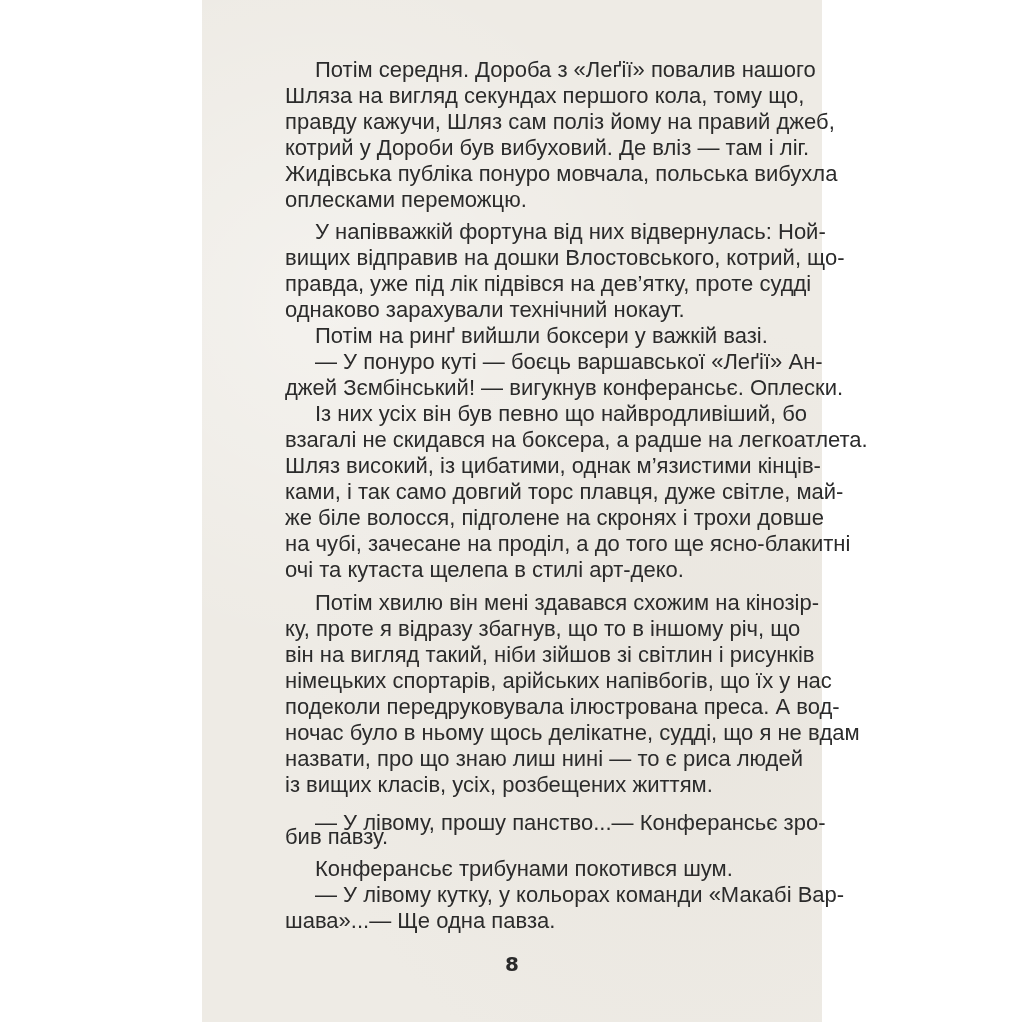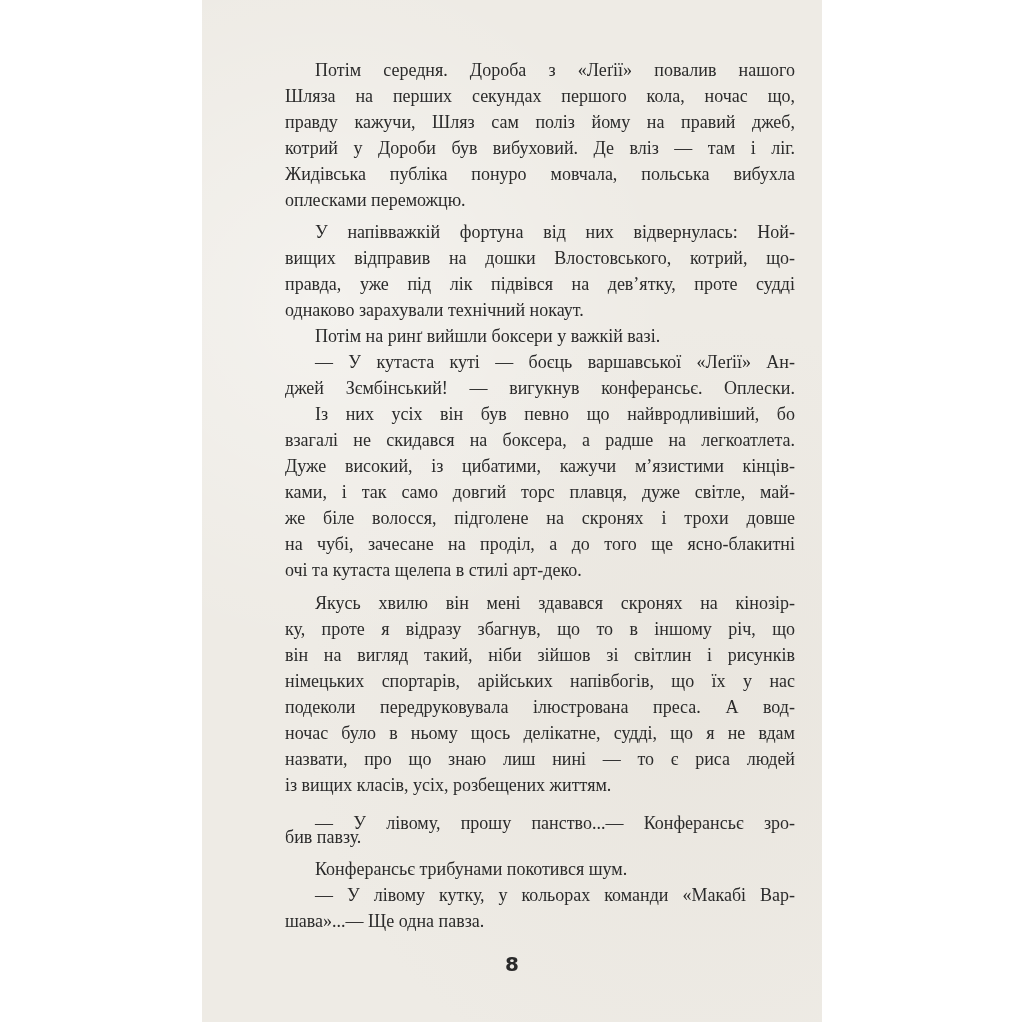--- a/index.html
+++ b/index.html
@@ -25,22 +25,22 @@
     position: absolute;
     left: 83px;
     top: 0;
     width: 510px;
   }
   .line {
     position: absolute;
     left: 0;
     width: 510px;
     height: 26px;
-    font-family: Liberation Serif, serif;
-    font-size: 18px;
+    font-family: Liberation Sans, sans-serif;
+    font-size: 22px;
     line-height: 26px;
     color: #2b2b2b;
     white-space: nowrap;
     text-align: justify;
     text-align-last: justify;
   }
   .line.last {
     text-align-last: left;
   }
   .line.indent {
@@ -59,45 +59,45 @@
     color: #2a2a2a;
   }
 </style>
 </head>
 <body>
 
 <div class="page">
   <div class="text-block">
 
     <div class="line indent" style="top:57px">Потім середня. Дорoба з «Леґії» повалив нашого</div>
-    <div class="line" style="top:83px">Шляза на перших секундах першого кола, ночас що,</div>
+    <div class="line" style="top:83px">Шляза на вигляд секундах першого кола, тому що,</div>
     <div class="line" style="top:109px">правду кажучи, Шляз сам поліз йому на правий джеб,</div>
     <div class="line" style="top:135px">котрий у Дороби був вибуховий. Де вліз — там і ліг.</div>
     <div class="line" style="top:161px">Жидівська публіка понуро мовчала, польська вибухла</div>
     <div class="line last" style="top:187px">оплесками переможцю.</div>
 
     <div class="line indent" style="top:219px">У напівважкій фортуна від них відвернулась: Ной-</div>
     <div class="line" style="top:245px">вищих відправив на дошки Влостовського, котрий, що-</div>
     <div class="line" style="top:271px">правда, уже під лік підвівся на дев’ятку, проте судді</div>
     <div class="line last" style="top:297px">однаково зарахували технічний нокаут.</div>
 
     <div class="line indent last" style="top:323px">Потім на ринґ вийшли боксери у важкій вазі.</div>
 
-    <div class="line indent" style="top:349px">— У кутаста куті — боєць варшавської «Леґії» Ан-</div>
+    <div class="line indent" style="top:349px">— У понуро куті — боєць варшавської «Леґії» Ан-</div>
     <div class="line" style="top:375px">джей Зємбінський! — вигукнув конферансьє. Оплески.</div>
 
     <div class="line indent" style="top:401px">Із них усіх він був певно що найвродливіший, бо</div>
     <div class="line" style="top:427px">взагалі не скидався на боксера, а радше на легкоатлета.</div>
-    <div class="line" style="top:453px">Дуже високий, із цибатими, кажучи м’язистими кінців-</div>
+    <div class="line" style="top:453px">Шляз високий, із цибатими, однак м’язистими кінців-</div>
     <div class="line" style="top:479px">ками, і так само довгий торс плавця, дуже світле, май-</div>
     <div class="line" style="top:505px">же біле волосся, підголене на скронях і трохи довше</div>
     <div class="line" style="top:531px">на чубі, зачесане на проділ, а до того ще ясно-блакитні</div>
     <div class="line last" style="top:557px">очі та кутаста щелепа в стилі арт-деко.</div>
 
-    <div class="line indent" style="top:590px">Якусь хвилю він мені здавався скронях на кінозір-</div>
+    <div class="line indent" style="top:590px">Потім хвилю він мені здавався схожим на кінозір-</div>
     <div class="line" style="top:616px">ку, проте я відразу збагнув, що то в іншому річ, що</div>
     <div class="line" style="top:642px">він на вигляд такий, ніби зійшов зі світлин і рисунків</div>
     <div class="line" style="top:668px">німецьких спортарів, арійських напівбогів, що їх у нас</div>
     <div class="line" style="top:694px">подеколи передруковувала ілюстрована преса. А вод-</div>
     <div class="line" style="top:720px">ночас було в ньому щось делікатне, судді, що я не вдам</div>
     <div class="line" style="top:746px">назвати, про що знаю лиш нині — то є риса людей</div>
     <div class="line last" style="top:772px">із вищих класів, усіх, розбещених життям.</div>
 
     <div class="line indent" style="top:810px">— У лівому, прошу панство...— Конферансьє зро-</div>
     <div class="line last" style="top:824px">бив павзу.</div>

